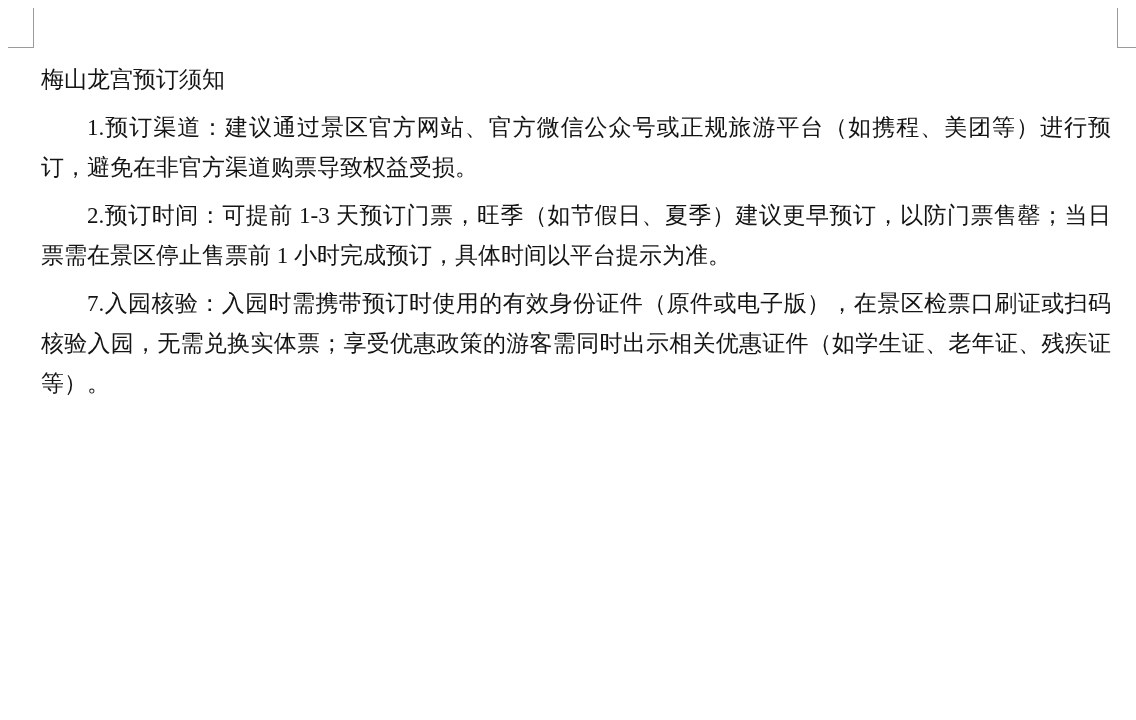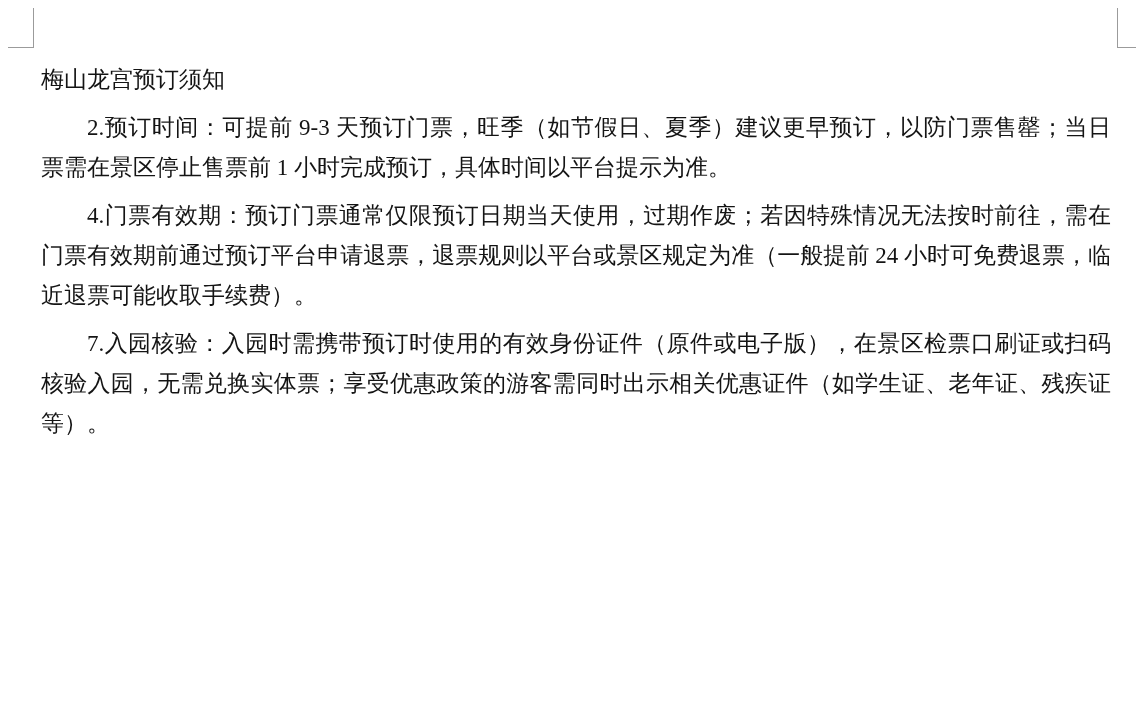--- a/index.html
+++ b/index.html
@@ -61,23 +61,23 @@
 <body>
 
 <div class="page">
 
   <div class="crop-mark-tl"></div>
   <div class="crop-mark-tr"></div>
 
   <div class="text-area">
     <p class="doc-title">梅山龙宫预订须知</p>
 
+    <p class="doc-paragraph">1.预订渠道：建议通过景区官方网站、官方微信公众号或正规旅游平台（如携程、美团等）进行预订，避免在非官方渠道购票导致权益受损。</p>
 
-    <p class="doc-paragraph">2.预订时间：可提前 9-3 天预订门票，旺季（如节假日、夏季）建议更早预订，以防门票售罄；当日票需在景区停止售票前 1 小时完成预订，具体时间以平台提示为准。</p>
+    <p class="doc-paragraph">2.预订时间：可提前 1-3 天预订门票，旺季（如节假日、夏季）建议更早预订，以防门票售罄；当日票需在景区停止售票前 1 小时完成预订，具体时间以平台提示为准。</p>
 
 
-    <p class="doc-paragraph">4.门票有效期：预订门票通常仅限预订日期当天使用，过期作废；若因特殊情况无法按时前往，需在门票有效期前通过预订平台申请退票，退票规则以平台或景区规定为准（一般提前 24 小时可免费退票，临近退票可能收取手续费）。</p>
 
     <p class="doc-paragraph">7.入园核验：入园时需携带预订时使用的有效身份证件（原件或电子版），在景区检票口刷证或扫码核验入园，无需兑换实体票；享受优惠政策的游客需同时出示相关优惠证件（如学生证、老年证、残疾证等）。</p>
 
   </div>
 
 </div>
 
 </body></html>

